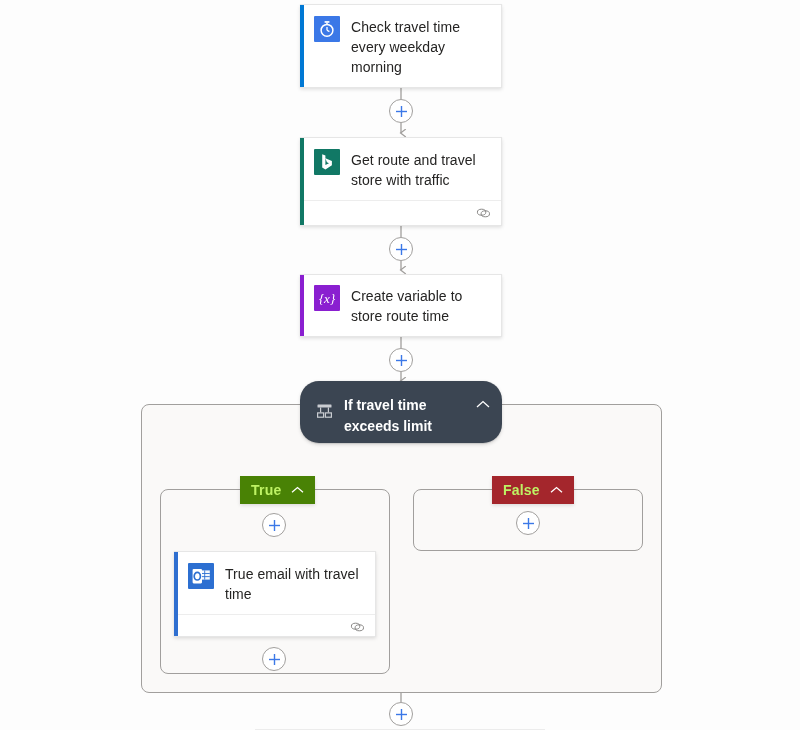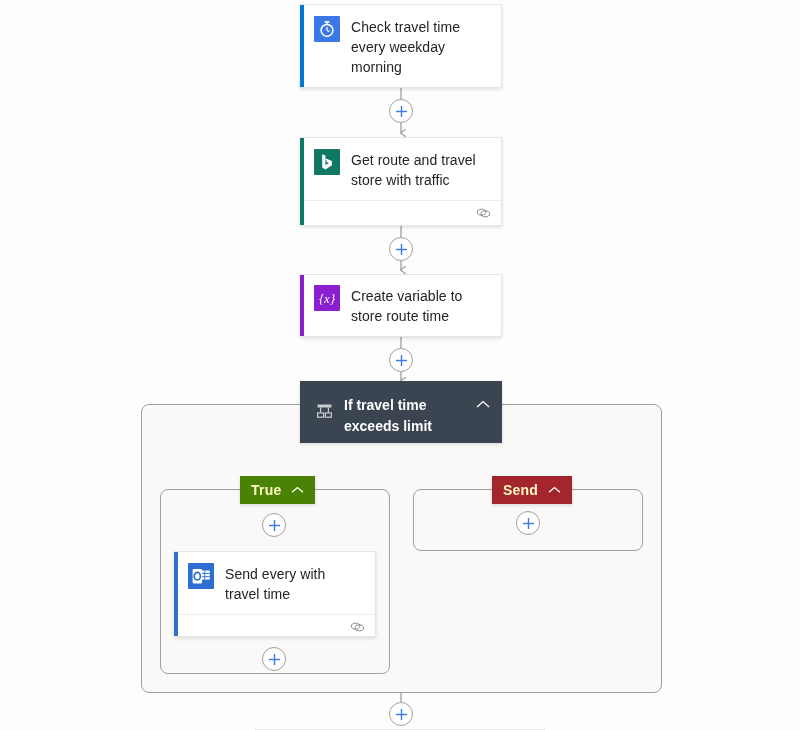--- a/index.html
+++ b/index.html
@@ -84,20 +84,21 @@
 
   
   .cond-card {
     position: absolute;
     background: #3b4552;
     box-shadow: 0 1.6px 3.6px rgba(0,0,0,0.13), 0 0.3px 0.9px rgba(0,0,0,0.10);
     display: flex;
     align-items: flex-start;
     padding: 10px 12px 10px 12px;
     z-index: 9;
+    border-radius: 19px;
   }
   .cond-icon {
     width: 24px; height: 24px;
     flex: 0 0 24px;
     margin-right: 8px;
     margin-top: 8px;
     display: flex; align-items: center; justify-content: center;
   }
   .cond-title {
     font-size: 14px;
@@ -135,21 +136,21 @@
     display: flex;
     align-items: center;
     height: 28px;
     padding: 0 11px;
     z-index: 10;
     box-shadow: 0 1.6px 3.6px rgba(0,0,0,0.13), 0 0.3px 0.9px rgba(0,0,0,0.10);
   }
   .badge-label {
     font-size: 14px;
     font-weight: bold;
-    color: #fef9c3;
+    color: #bef264;
     letter-spacing: 0.2px;
   }
   .badge-chev { margin-left: 10px; display: flex; }
   .badge-true  { background: #498205; }
   .badge-false { background: #a4262c; }
 
   .bottom-rule {
     position: absolute;
     left: 255px; top: 729px; width: 290px; height: 1px;
     background: #ececec;
@@ -305,21 +306,21 @@
       <div class="card-icon" style="background:#2c6fd1;">
         <svg width="19" height="17" viewBox="0 0 19 17" xmlns="http://www.w3.org/2000/svg">
           <rect x="7.6" y="2.4" width="10.2" height="9.2" fill="#ffffff" opacity="0.95"></rect>
           <line x1="12.7" y1="2.4" x2="12.7" y2="11.6" stroke="#2c6fd1" stroke-width="0.9"></line>
           <line x1="7.6" y1="5.5" x2="17.8" y2="5.5" stroke="#2c6fd1" stroke-width="0.9"></line>
           <line x1="7.6" y1="8.6" x2="17.8" y2="8.6" stroke="#2c6fd1" stroke-width="0.9"></line>
           <rect x="0.6" y="1.0" width="9.4" height="14.4" rx="1.1" fill="#ffffff"></rect>
           <ellipse cx="5.3" cy="8.2" rx="3.1" ry="3.8" fill="none" stroke="#2c6fd1" stroke-width="1.7"></ellipse>
         </svg>
       </div>
-      <div class="card-title">Send every with travel time</div>
+      <div class="card-title">True email with travel time</div>
     </div>
     <div class="card-footer">
       <span class="footer-icon">
         <svg width="15" height="12" viewBox="0 0 15 12" xmlns="http://www.w3.org/2000/svg">
           <ellipse cx="5.6" cy="5.2" rx="4.2" ry="3.0" fill="none" stroke="#605e5c" stroke-width="1"></ellipse>
           <ellipse cx="9.3" cy="6.8" rx="4.2" ry="3.0" fill="none" stroke="#605e5c" stroke-width="1"></ellipse>
         </svg>
       </span>
     </div>
   </div>
@@ -327,21 +328,21 @@
   <div class="plus" style="left:262px; top:647px;">
     <svg width="13" height="13" viewBox="0 0 13 13" xmlns="http://www.w3.org/2000/svg">
       <line x1="6.5" y1="1" x2="6.5" y2="12" stroke="#3b78e7" stroke-width="1.4"></line>
       <line x1="1" y1="6.5" x2="12" y2="6.5" stroke="#3b78e7" stroke-width="1.4"></line>
     </svg>
   </div>
 
   <div class="branch-box" style="left:413px; top:489px; width:230px; height:62px;"></div>
 
   <div class="badge badge-false" style="left:492px; top:476px;">
-    <span class="badge-label">Send</span>
+    <span class="badge-label">False</span>
     <span class="badge-chev">
       <svg width="13" height="8" viewBox="0 0 13 8" xmlns="http://www.w3.org/2000/svg">
         <path d="M1 6.3 L6.5 1.5 L12 6.3" fill="none" stroke="#ffffff" stroke-width="1.3"></path>
       </svg>
     </span>
   </div>
 
   <div class="plus" style="left:516px; top:511px;">
     <svg width="13" height="13" viewBox="0 0 13 13" xmlns="http://www.w3.org/2000/svg">
       <line x1="6.5" y1="1" x2="6.5" y2="12" stroke="#3b78e7" stroke-width="1.4"></line>

